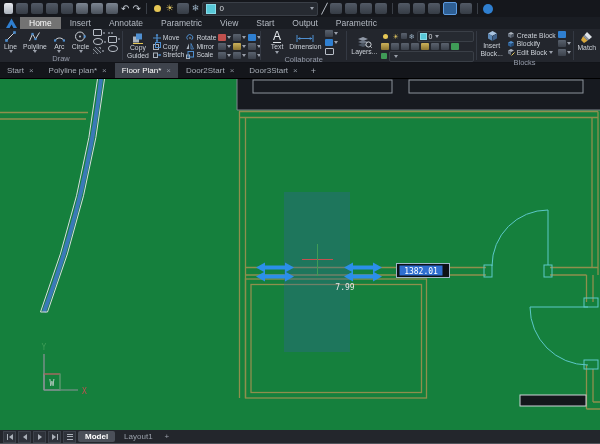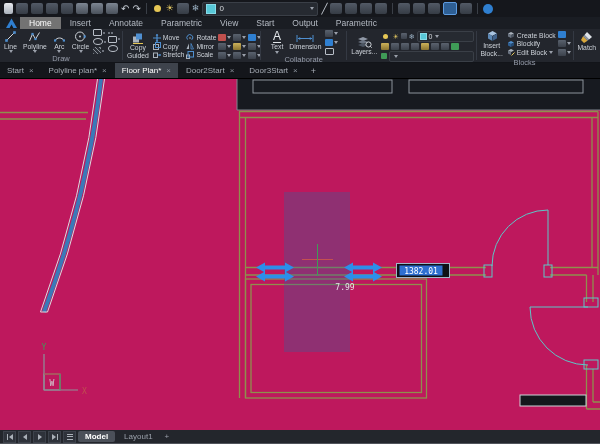--- a/index.html
+++ b/index.html
@@ -58,21 +58,21 @@
 
   
   .doctabs{height:15px;background:#14161b;display:flex;align-items:stretch;gap:1px;padding-left:0;
            border-bottom:1px solid #000;}
   .dtab{display:flex;align-items:center;gap:5px;padding:0 7px;font-size:8px;color:#a7adb6;}
   .dtab .x{font-size:8px;color:#8a909a;}
   .dtab.active{background:#3e434c;color:#fff;}
   .dtab.addtab{padding:0 5px;color:#a7adb6;font-size:9px;}
 
   
-  .canvas{height:351px;background:#be185d;position:relative;}
+  .canvas{height:351px;background:#15803d;position:relative;}
 
   
   .statusbar{height:16px;background:#23262c;border-bottom:3px solid #50545b;box-sizing:border-box;
              display:flex;align-items:center;gap:2px;padding:0 3px;}
   .nav{width:11px;height:10px;background:#2e323a;border:1px solid #3d424b;display:flex;
        align-items:center;justify-content:center;gap:1px;}
   .tri-l{width:0;height:0;border-top:3px solid transparent;border-bottom:3px solid transparent;
          border-right:4px solid #aab0b8;}
   .tri-r{width:0;height:0;border-top:3px solid transparent;border-bottom:3px solid transparent;
          border-left:4px solid #aab0b8;}

